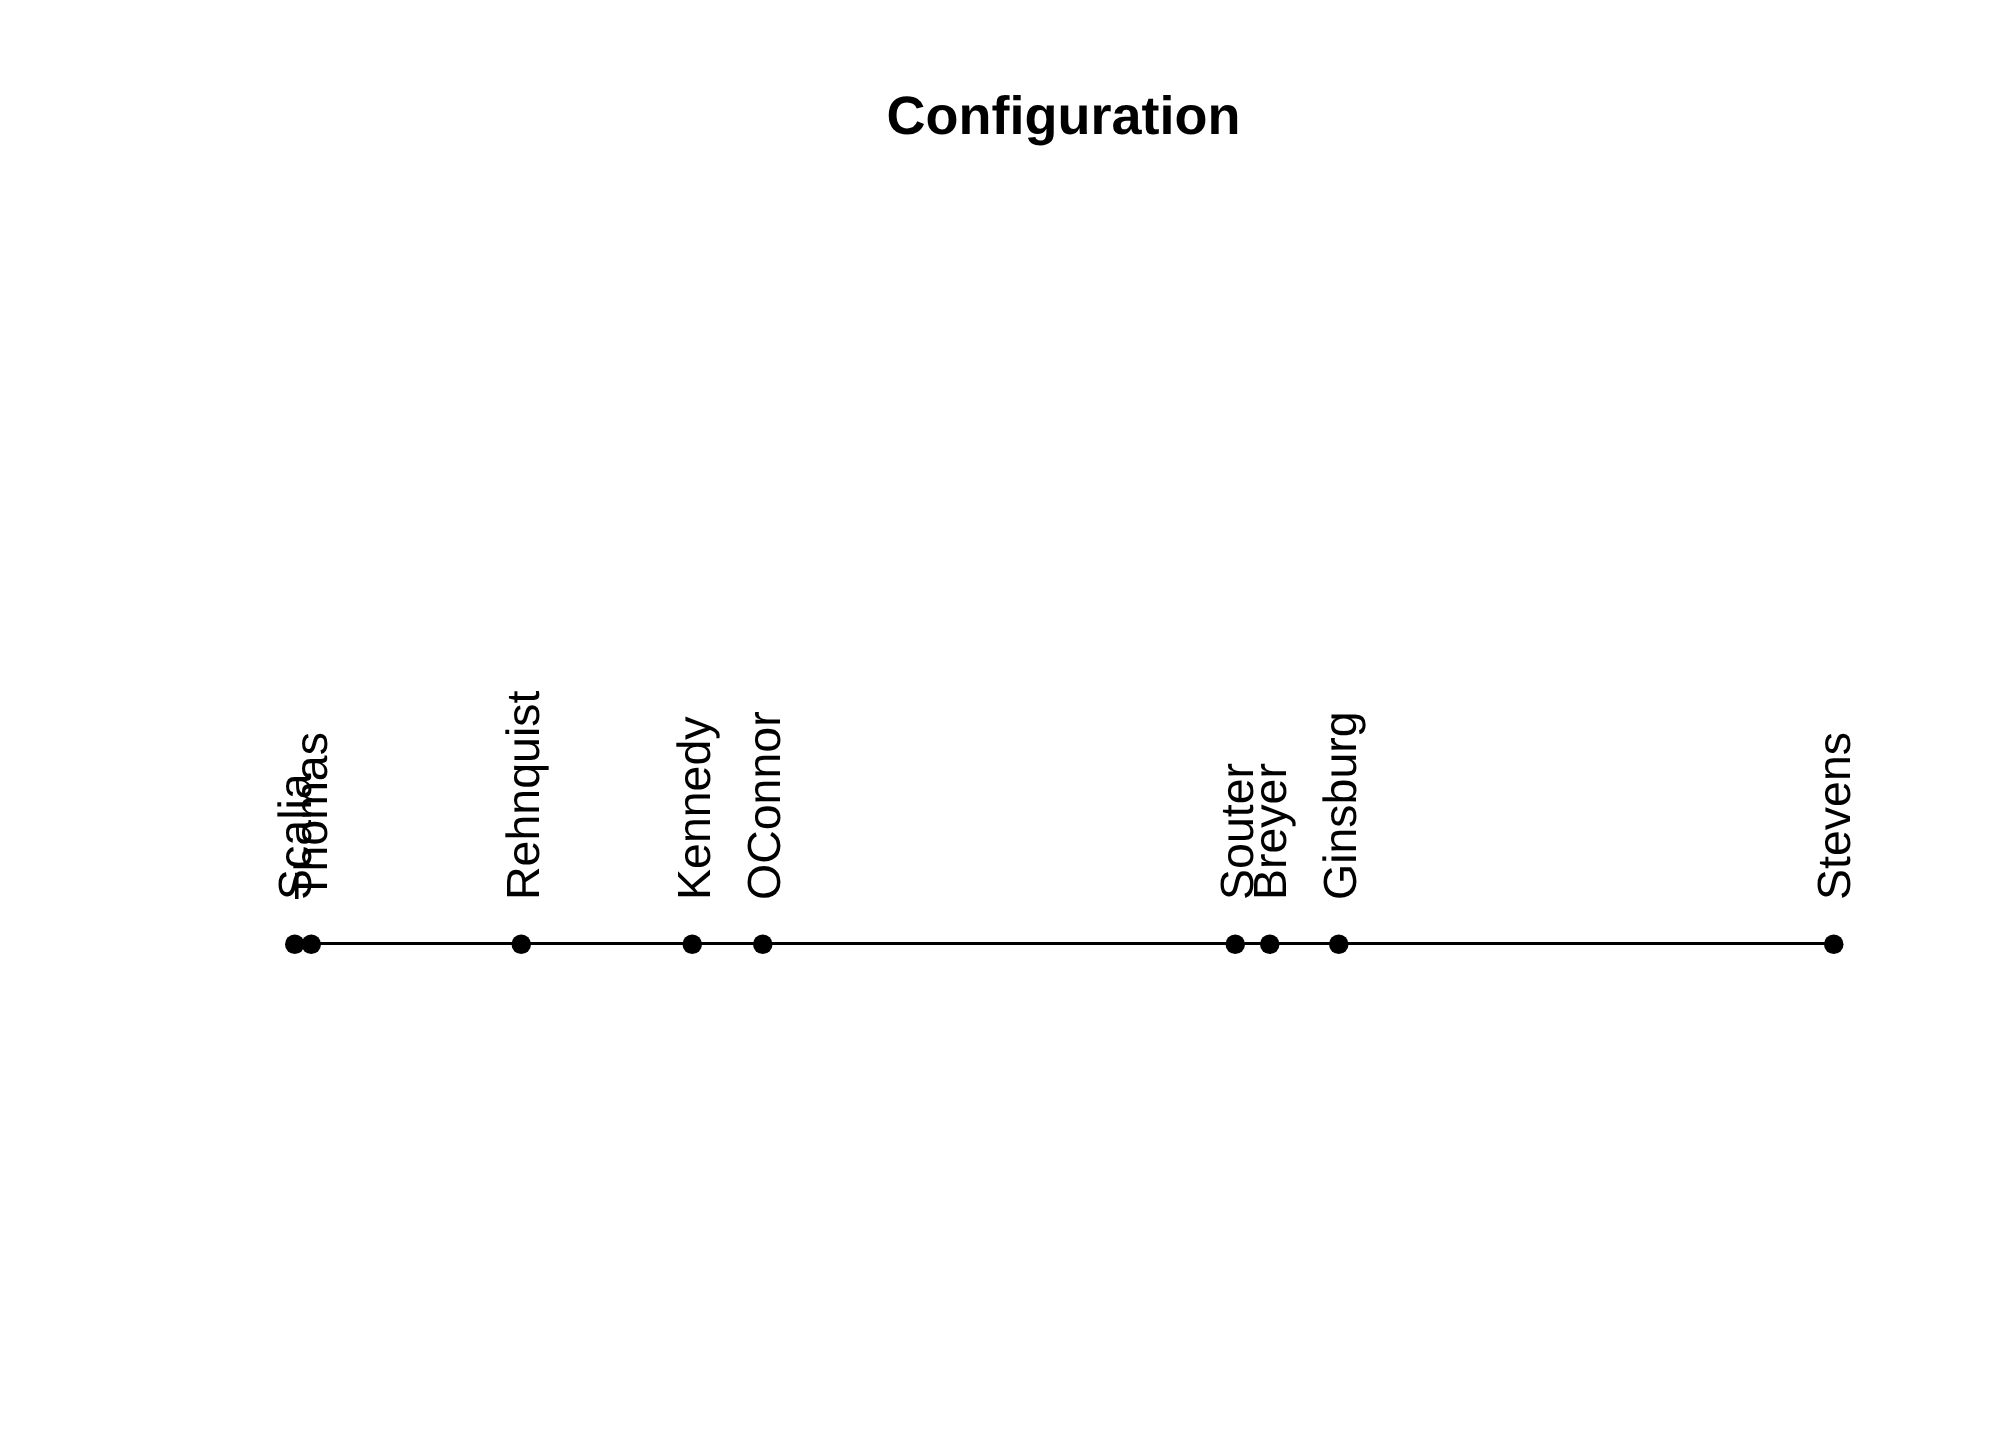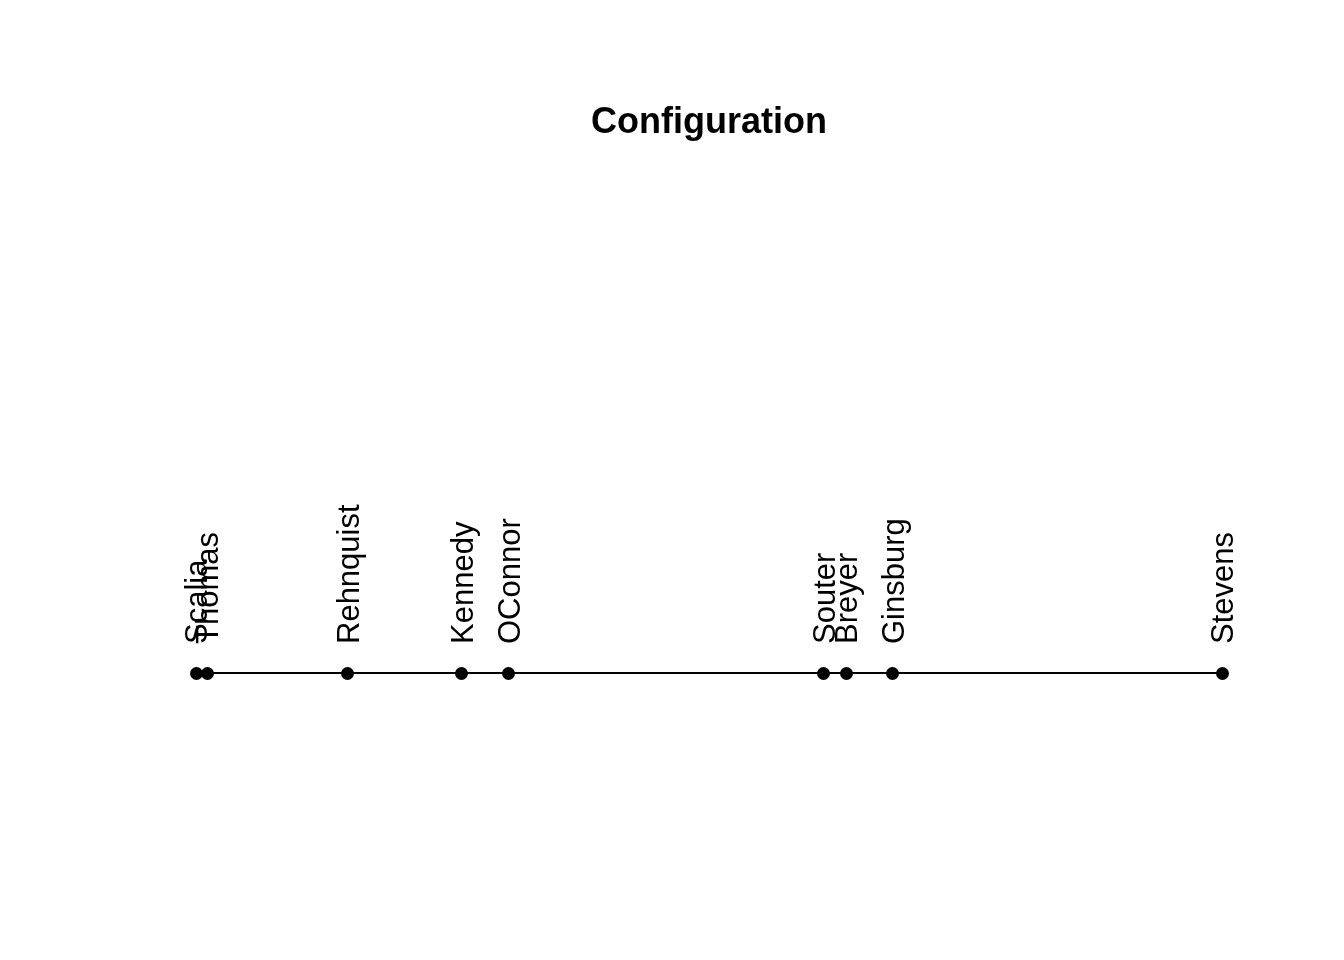--- a/index.html
+++ b/index.html
@@ -7,21 +7,20 @@
     padding: 0;
     background: #ffffff;
     font-family: "Liberation Sans", sans-serif;
   }
   .canvas {
     position: relative;
     width: 1344px;
     height: 724px;
     background: #ffffff;
     overflow: hidden;
-    margin-top: 44px;
   }
   .chart-title {
     position: absolute;
     left: 709px;
     top: 57px;
     transform: translateX(-50%);
     font-size: 36px;
     line-height: 40px;
     font-weight: bold;
     color: #000000;

